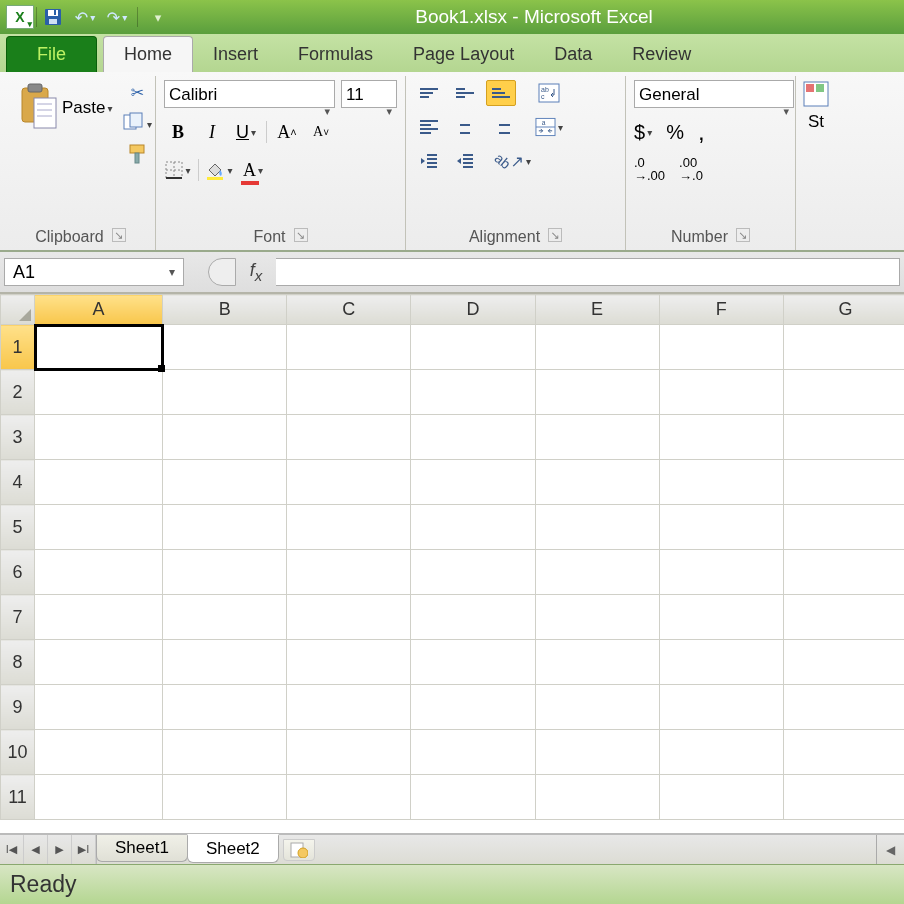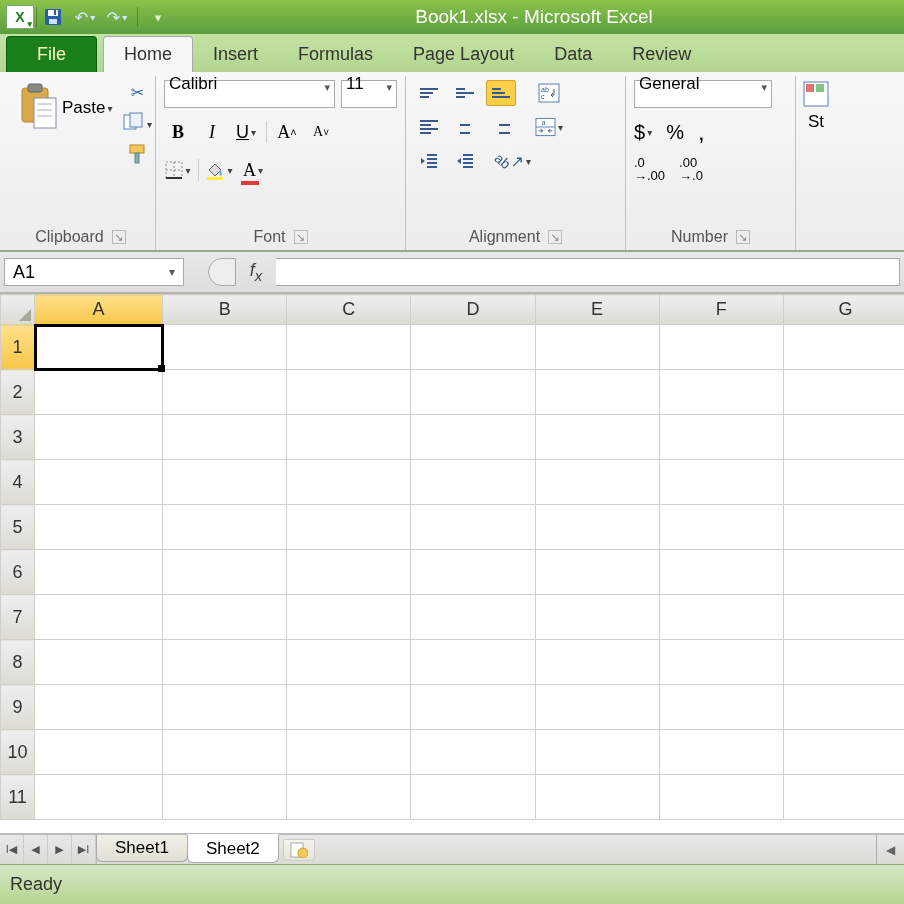--- a/index.html
+++ b/index.html
@@ -9,32 +9,32 @@
 .title-bar { height: 34px; background: linear-gradient(#8bc34a, #5a9e3d); display: flex; align-items: center; padding: 0 6px; color: #fff; font-size: 18px; }
 .title-bar .icon-box { width: 28px; height: 24px; background: #fff; border: 1px solid #7a7; display: flex; align-items: center; justify-content: center; margin-right: 2px; font-weight: bold; color: #1a7f1a; font-size: 14px; position:relative;}
 .title-bar .qat { display: flex; align-items: center; gap: 8px; margin-left: 4px; }
 .title-bar .qat-btn { width: 24px; height: 24px; display: flex; align-items: center; justify-content: center; cursor: pointer; font-size:16px;}
 .title-bar .title-text { flex: 1; text-align: center; font-size: 19px; }
 .qat-sep { width:1px; height:20px; background: rgba(0,0,0,.25); }
 
 
 .ribbon-tabs { height: 38px; background: linear-gradient(#c4e2a4, #b4d691); display: flex; align-items: flex-end; padding-left: 6px; }
 .ribbon-tab { padding: 7px 20px; font-size: 18px; color: #333; cursor: pointer; border-top-left-radius: 4px; border-top-right-radius: 4px; }
-.ribbon-tab.file { background: #1a7f1a; color: #fef9c3; margin-right: 6px; padding: 7px 30px; border:1px solid #0a5f0a; border-bottom:none;}
+.ribbon-tab.file { background: #1a7f1a; color: #bef264; margin-right: 6px; padding: 7px 30px; border:1px solid #0a5f0a; border-bottom:none;}
 .ribbon-tab.active { background: #f6f6f6; border: 1px solid #aaa; border-bottom: none; }
 
 
 .ribbon-body { height: 180px; background: linear-gradient(#f8f8f8, #ececec); border-bottom: 2px solid #9aaa8c; display: flex; padding: 4px 6px 0 6px; }
 .ribbon-group { border-right: 1px solid #c2c2b8; padding: 4px 8px 0 8px; display:flex; flex-direction:column; }
 .ribbon-group-body { flex:1; display:flex; align-items:flex-start; gap:6px;}
-.ribbon-group-label { text-align: center; font-size: 16px; color: #555; padding: 2px 0 4px 0; display:flex; justify-content:center; align-items:center; gap:8px;}
+.ribbon-group-label { text-align: center; font-size: 16px; color: #555; padding: 2px 0 4px 0; display:flex; justify-content:center; align-items:flex-start; gap:8px;}
 .ribbon-group-label .launcher { font-size:11px; color:#888; border:1px solid #bbb; width:14px; height:14px; display:flex; align-items:center; justify-content:center;}
 .rbtn { display:flex; align-items:center; justify-content:center; cursor:pointer; }
 .dropdown-arrow { font-size:10px; color:#444; margin-left:2px;}
-.combo { height:28px; background:#fff; border:1px solid #aaa; display:flex; align-items:flex-end; padding:13px 4px; font-size:17px;}
+.combo { height:28px; background:#fff; border:1px solid #aaa; display:flex; align-items:flex-start; padding:4px 4px; font-size:17px;flex-direction:column;}
 .combo .arrow { margin-left:auto; font-size:11px; color:#555;}
 
 
 .paste-icon { width:48px; height:56px; display:flex; align-items:center; justify-content:center;}
 .paste-svg { width:44px; height:52px;}
 .small-col { display:flex; flex-direction:column; gap:8px; margin-left:4px;}
 .small-btn { width:30px; height:24px; display:flex; align-items:center; justify-content:center;}
 
 
 .font-rows { display:flex; flex-direction:column; gap:10px;}
@@ -79,21 +79,21 @@
 .sheet-bar { height: 30px; background: linear-gradient(#e8e8e8,#dcdcd4); display:flex; align-items:center; border-top:1px solid #bbb;}
 .nav-btns { display:flex; border-right:1px solid #bbb; height:100%;}
 .nav-btn { width:24px; display:flex; align-items:center; justify-content:center; font-size:11px; color:#555; cursor:pointer; border-right:1px solid #ccc;}
 .sheet-tab { padding: 3px 18px; font-size:17px; background:linear-gradient(#f0f0e8,#e0e0d6); border:1px solid #aaa; border-top:none; border-radius: 0 0 6px 6px; margin-left:-1px; cursor:pointer; position:relative; top:-1px;}
 .sheet-tab.active { background:#fff; font-weight:normal; border-top:2px solid #fff; z-index:2;}
 .new-sheet { width:32px; height:22px; margin-left:4px; display:flex; align-items:center; justify-content:center; cursor:pointer; border:1px solid #ccc; border-radius:0 0 4px 4px; background:linear-gradient(#f4f4ec,#e4e4da);}
 .sheet-spacer{flex:1;}
 .hscroll-stub { width:28px; height:100%; border-left:1px solid #aaa; display:flex; align-items:center; justify-content:center; font-size:12px; color:#666;}
 
 
-.status-bar { height: 40px; background: linear-gradient(#d8e6c4,#b4d691); border-top:1px solid #8aa86f; display:flex; align-items:center; padding:0 10px; font-size:18px; color:#333;}
+.status-bar { height: 40px; background: linear-gradient(#d8e6c4,#b4d691); border-top:1px solid #8aa86f; display:flex; align-items:center; padding:0 10px; font-size:23px; color:#333;}
 </style>
 </head>
 <body>
 
 <div class="title-bar">
   <div class="icon-box">X<span style="position:absolute;right:1px;bottom:-1px;font-size:9px;color:#1a7f1a;">▾</span></div>
   <div class="qat-sep"></div>
   <div class="qat">
     <div class="qat-btn">
       <svg width="20" height="20" viewBox="0 0 20 20">
@@ -331,21 +331,21 @@
     </div>
     <div class="ribbon-group-label">
         <span>Alignment</span>
         <span class="launcher">↘</span>
       </div>
   </div>
 
   <div class="ribbon-group" style="width:170px;">
     <div class="ribbon-group-body">
       <div class="num-rows" style="width:100%;">
-        <div class="combo" style="width:138px;">
+        <div class="combo" style="width:160px;">
             <span>General</span>
             <span class="arrow">▾</span>
           </div>
         <div class="font-row" style="gap:14px; font-size:20px;">
           <div class="rbtn">
               <span>$</span>
               <span class="dropdown-arrow">▾</span>
             </div>
           <div class="rbtn">
               <span>%</span>

